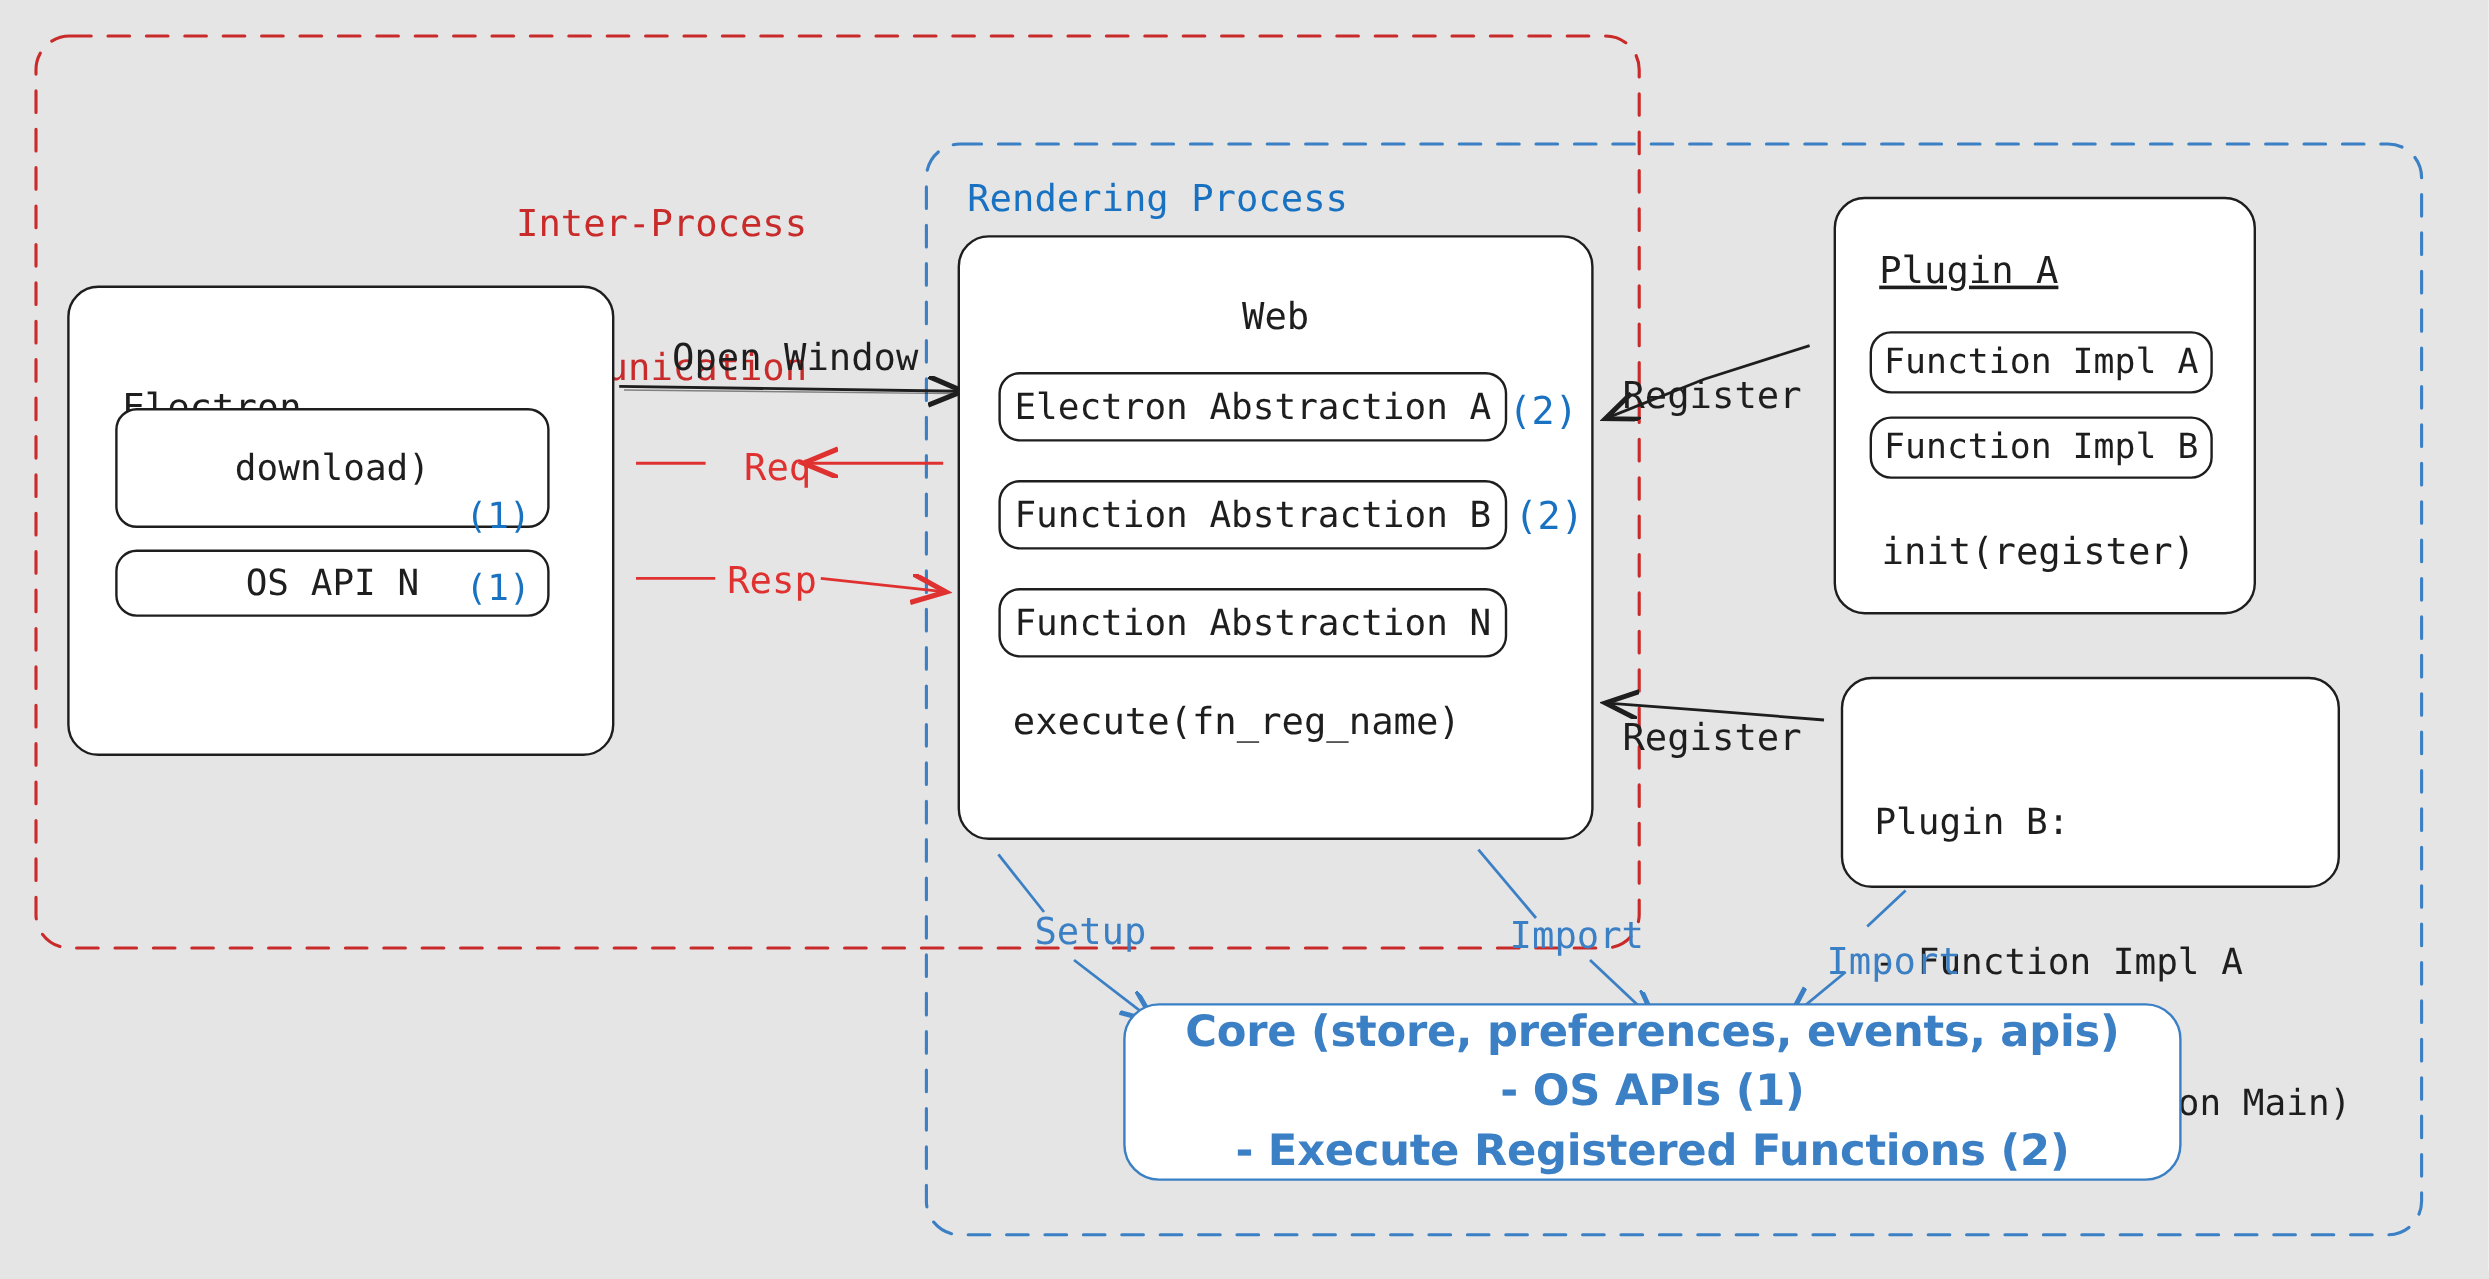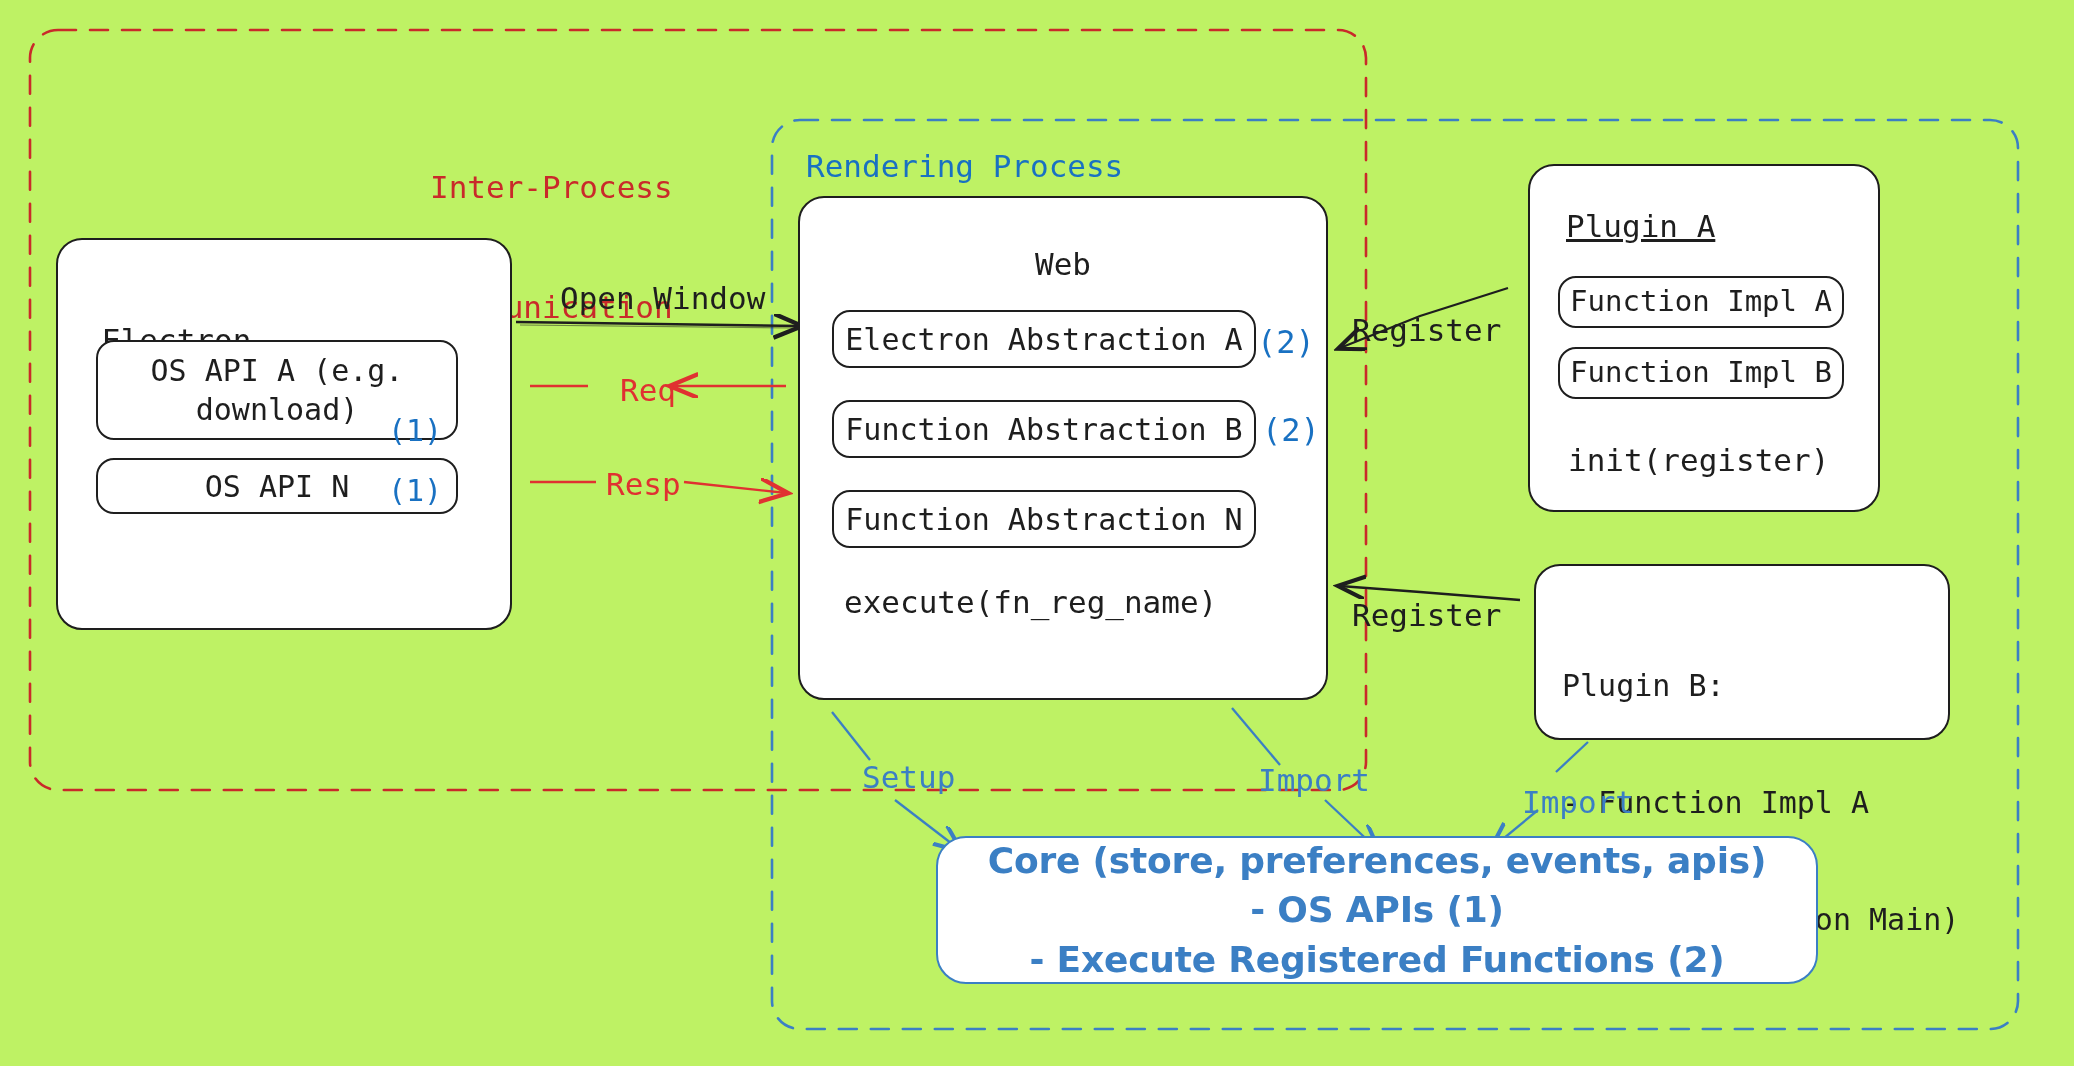--- a/index.html
+++ b/index.html
@@ -5,21 +5,21 @@
 <style>
   html,body{margin:0;padding:0;background:#ffffff;}
   body{
     font-family:"DejaVu Sans Mono","Liberation Mono",monospace;
     -webkit-font-smoothing:antialiased;
   }
   #canvas{
     position:relative;
     width:2074px;
     height:1066px;
-    background:#bef264;
+    background:#e5e5e5;
     overflow:hidden;
   }
   svg.layer{
     position:absolute;
     left:0; top:0;
     width:2074px;
     height:1066px;
     pointer-events:none;
   }
   .node{
@@ -136,21 +136,20 @@
   </div>
 
   <div class="lbl t31 blue" style="left:806px; top:146px;">Rendering Process</div>
 
   <div class="node" style="left:56px; top:238px; width:456px; height:392px;">
     <div class="lbl t31" style="left:44px; top:44px;margin-top:36px;">Electron</div>
   </div>
 
   <div class="node inner" style="left:96px; top:340px; width:362px; height:100px;">
     <div class="boxlabel lbl t30 center" style="flex-direction:column;">
-      <span>OS API A (e.g.</span>
       <span>download)</span>
     </div>
   </div>
   <div class="lbl t30 blue" style="left:388px; top:411px;">(1)</div>
 
   <div class="node inner" style="left:96px; top:458px; width:362px; height:56px;">
     <div class="boxlabel lbl t30 center">
       <span>OS API N</span>
     </div>
   </div>

